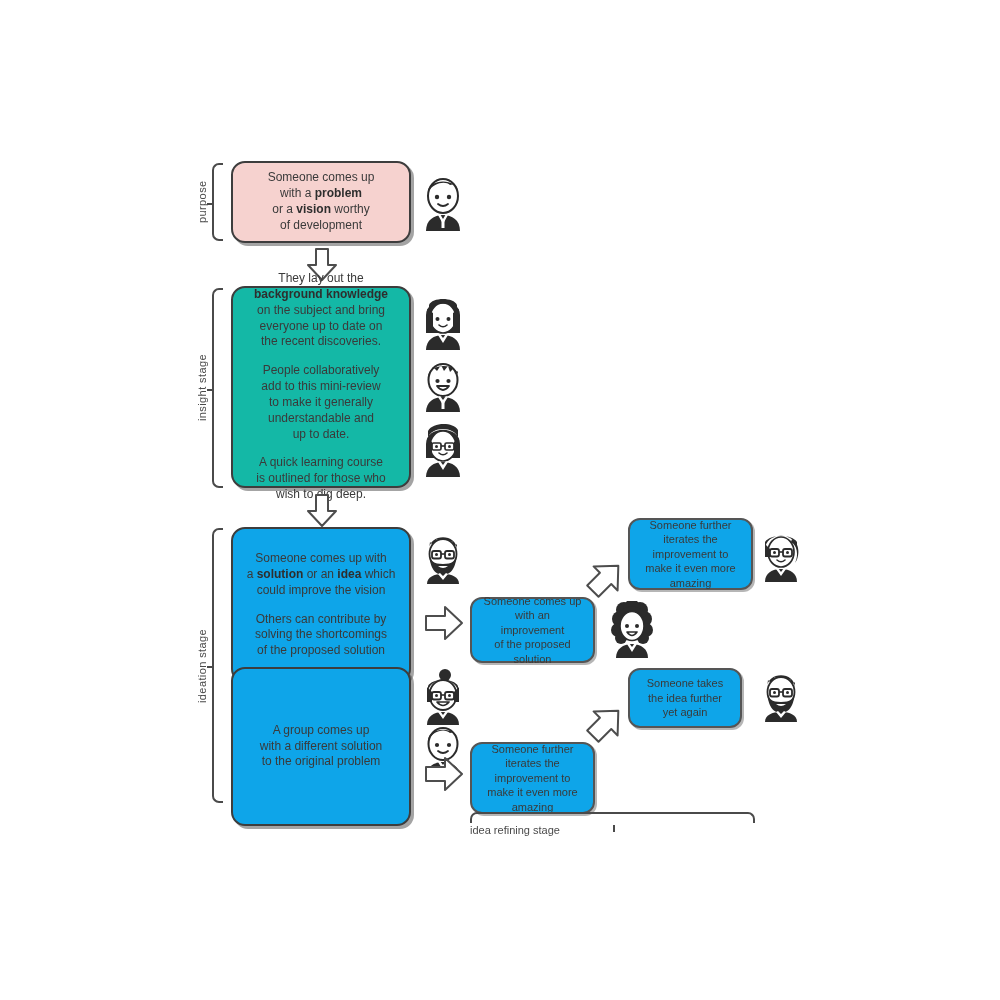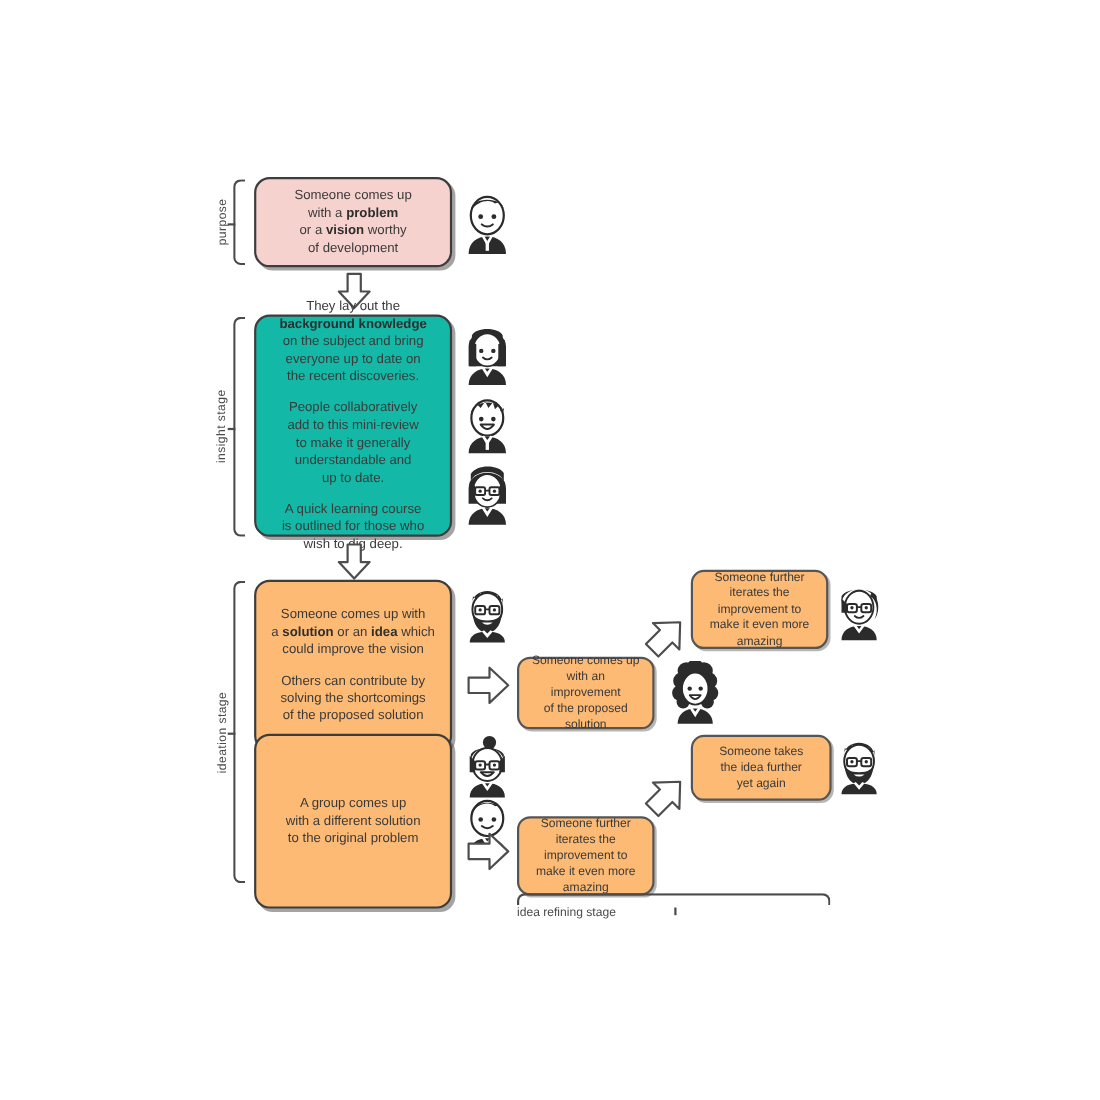--- a/index.html
+++ b/index.html
@@ -29,21 +29,21 @@
     align-items: center;
     justify-content: center;
     text-align: center;
     color: #3a3a3a;
     line-height: 1.32;
     padding: 8px 10px;
   }
   .card .inner { width: 100%; }
   .card.pink   { background: #f6d2cf; }
   .card.grey   { background: #14b8a6; }
-  .card.green  { background: #fdba74; }
+  .card.green  { background: #0ea5e9; }
   .card.green-soft {
     border: 2px solid #555;
     box-shadow: 2px 2px 0 0 rgba(110,110,110,0.5);
     border-radius: 12px;
   }
   .card b { font-weight: bold; color: #2e2e2e; }
   .para + .para { margin-top: 13px; }
 
   
   .bracket {
@@ -401,21 +401,21 @@
       <rect x="25" y="24" width="9" height="7.5" rx="2" fill="#fff" stroke="#2b2b2b" stroke-width="1.8"></rect>
       <line x1="21" y1="27" x2="25" y2="27" stroke="#2b2b2b" stroke-width="1.6"></line>
       <circle cx="16.5" cy="27.5" r="1.5" fill="#2b2b2b"></circle>
         <circle cx="29.5" cy="27.5" r="1.5" fill="#2b2b2b"></circle>
       <path d="M19 35 Q23 38.5 27 35" fill="none" stroke="#2b2b2b" stroke-width="1.6" stroke-linecap="round"></path>
       <path d="M7 57 C7 48 14 44 23 44 C32 44 39 48 39 57 Z" fill="#2b2b2b"></path>
       <path d="M18 44 L23 51 L28 44 L26 43 L23 47 L20 43 Z" fill="#fff"></path>
     </svg>
   </div>
 
-  <div class="card green green-soft" style="left:628px; top:668px; width:128px; height:60px; font-size:11px;">
+  <div class="card green green-soft" style="left:628px; top:668px; width:114px; height:60px; font-size:11px;">
     <div class="inner">
       <div class="para">
         <div>Someone takes</div>
         <div>the idea further</div>
         <div>yet again</div>
       </div>
     </div>
   </div>
 
   <div class="avatar" style="left:758px; top:665px;">

